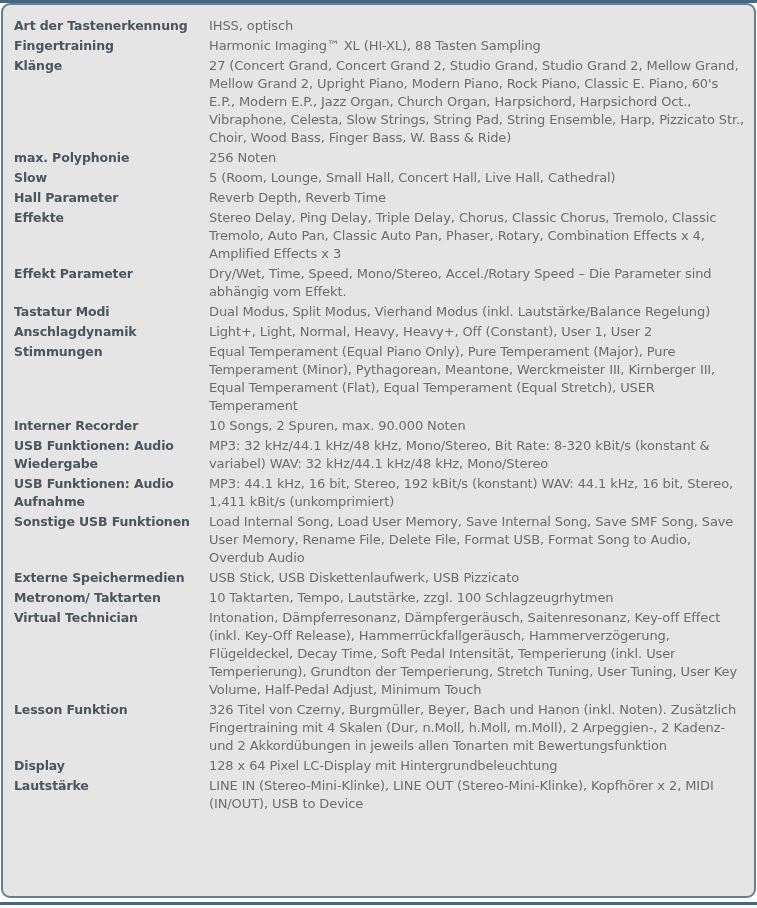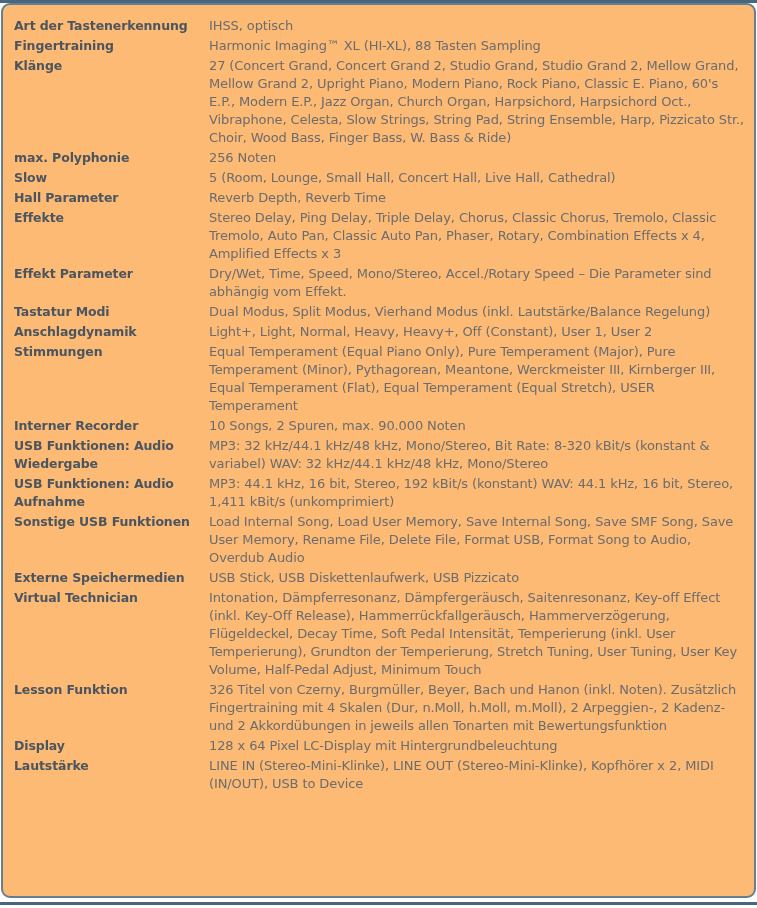--- a/index.html
+++ b/index.html
@@ -13,21 +13,21 @@
   body{
     width:757px;height:908px;position:relative;overflow:hidden;
     font-family:"DejaVu Sans","Liberation Sans",sans-serif;
   }
   .top-divider{
     position:absolute;top:0;left:0;right:0;height:3px;
     background:var(--divider);
   }
   .spec-box{
     position:absolute;top:3px;left:1px;right:1px;bottom:10px;
-    background:#fdba74;
+    background:#e5e5e5;
     border:2px solid var(--box-border);
     border-radius:9px;
     padding:11px 8px 10px 11px;
     overflow:hidden;
   }
   .bottom-divider{
     position:absolute;left:0;right:0;bottom:3px;height:3px;
     background:var(--divider);
   }
   table.spec{
@@ -121,20 +121,24 @@
         </tr>
         <tr>
           <th>Sonstige USB Funktionen</th>
           <td>Load Internal Song, Load User Memory, Save Internal Song, Save SMF Song, Save User Memory, Rename File, Delete File, Format USB, Format Song to Audio, Overdub Audio</td>
         </tr>
         <tr>
           <th>Externe Speichermedien</th>
           <td>USB Stick, USB Diskettenlaufwerk, USB Pizzicato</td>
         </tr>
         <tr>
+          <th>Metronom/ Taktarten</th>
+          <td>10 Taktarten, Tempo, Lautstärke, zzgl. 100 Schlagzeugrhytmen</td>
+        </tr>
+        <tr>
           <th>Virtual Technician</th>
           <td>Intonation, Dämpferresonanz, Dämpfergeräusch, Saitenresonanz, Key-off Effect (inkl. Key-Off Release), Hammerrückfallgeräusch, Hammerverzögerung, Flügeldeckel, Decay Time, Soft Pedal Intensität, Temperierung (inkl. User Temperierung), Grundton der Temperierung, Stretch Tuning, User Tuning, User Key Volume, Half-Pedal Adjust, Minimum Touch</td>
         </tr>
         <tr>
           <th>Lesson Funktion</th>
           <td>326 Titel von Czerny, Burgmüller, Beyer, Bach und Hanon (inkl. Noten). Zusätzlich Fingertraining mit 4 Skalen (Dur, n.Moll, h.Moll, m.Moll), 2 Arpeggien-, 2 Kadenz- und 2 Akkordübungen in jeweils allen Tonarten mit Bewertungsfunktion</td>
         </tr>
         <tr>
           <th>Display</th>
           <td>128 x 64 Pixel LC-Display mit Hintergrundbeleuchtung</td>

